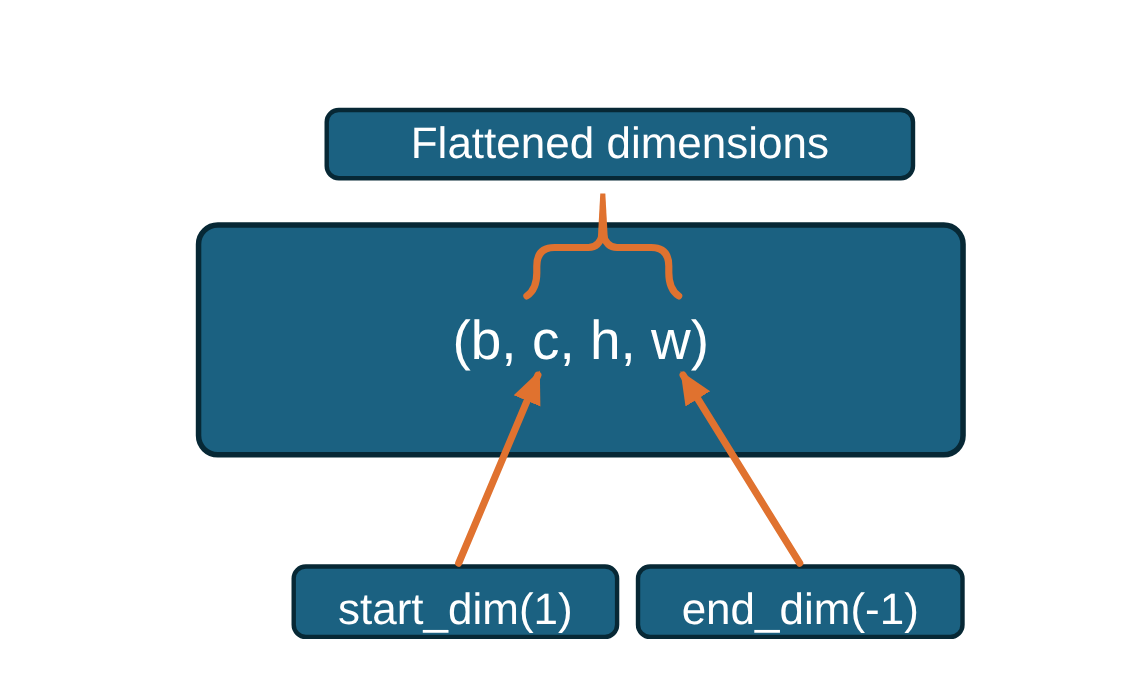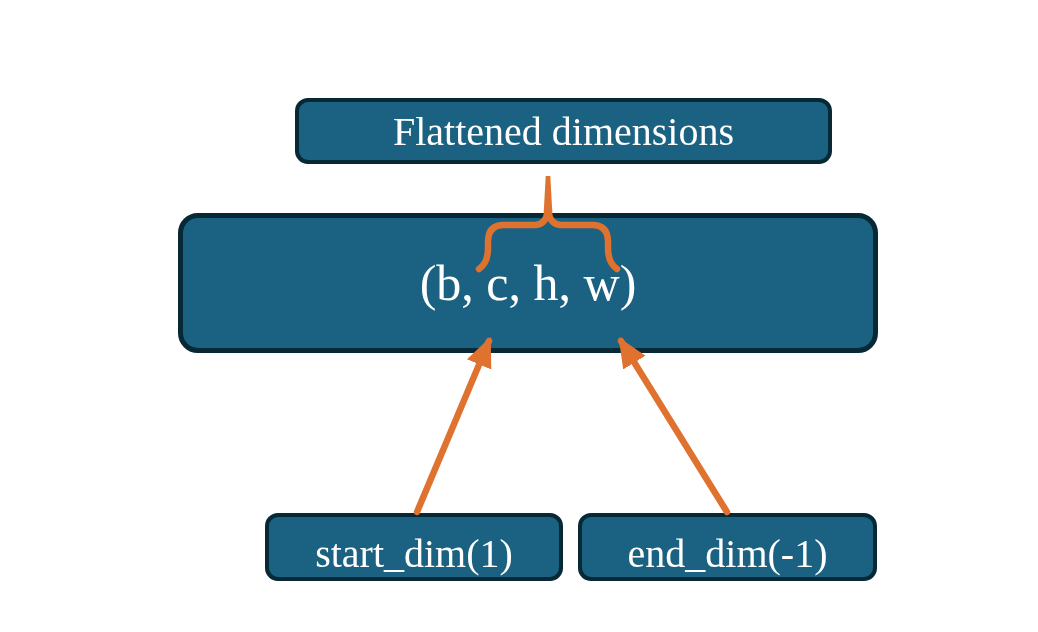--- a/index.html
+++ b/index.html
@@ -22,33 +22,32 @@
 
   .node {
     position: absolute;
     background: var(--node-fill);
     border: 4px solid var(--node-border);
     color: var(--node-text);
     display: flex;
     align-items: center;
     justify-content: center;
     text-align: center;
-    font-family: Liberation Serif, serif;
   }
 
   .node-top {
     left: 295px; top: 98px;
     width: 537px; height: 66px;
     border-radius: 13px;
     font-size: 40px;
   }
 
   .node-main {
-    left: 178px; top: 213px;
-    width: 700px; height: 140px;
+    left: 178px; top: 202px;
+    width: 700px; height: 214px;
     border: 5px solid var(--node-border);
     border-radius: 20px;
     font-size: 50px;
   }
 
   .node-small {
     top: 513px;
     height: 68px;
     border-radius: 13px;
     font-size: 40px;

